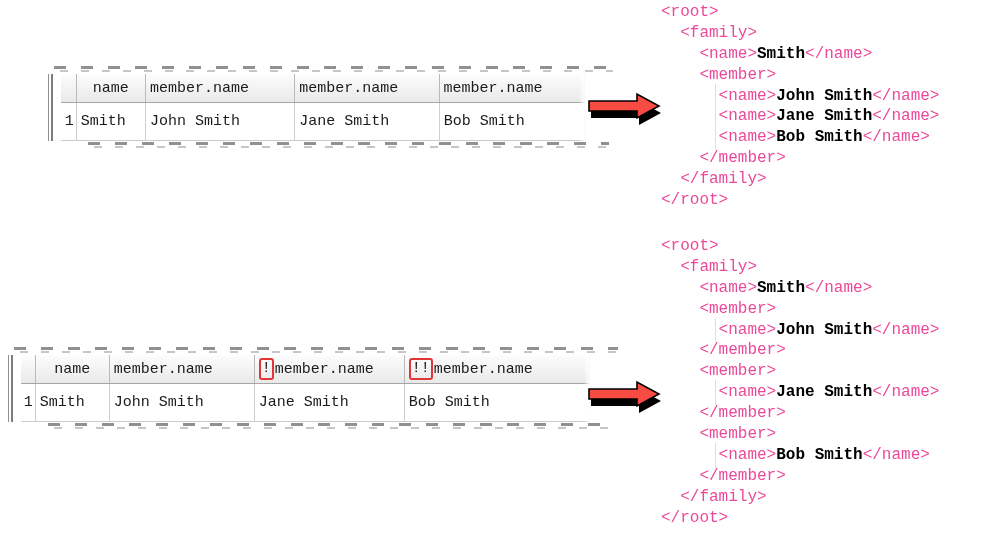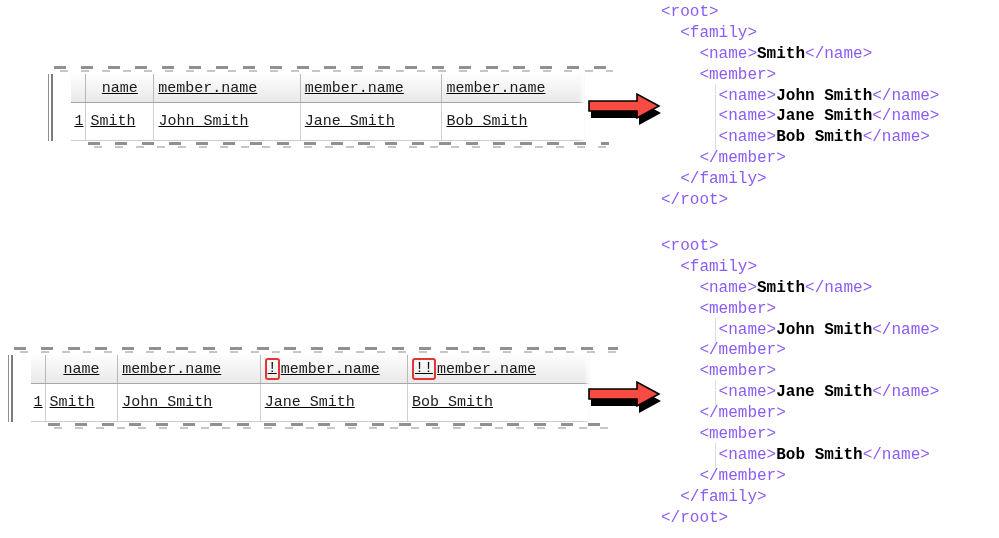--- a/index.html
+++ b/index.html
@@ -20,21 +20,21 @@
     background-position:0 0,6px 4px;
     background-repeat:no-repeat;}
   .t-top{position:absolute;top:0;left:6px;right:-28px;}
   .t-bot{position:relative;margin-top:1px;margin-left:40px;margin-right:-24px;}
 
   .tbl{position:relative;margin-top:8px;background:#fff;}
   .tbl::after{content:"";position:absolute;top:0;right:-2px;bottom:0;width:8px;
     background:linear-gradient(90deg,rgba(255,255,255,0),#fff 75%);}
   .edge{position:absolute;left:0;top:0;bottom:0;width:5px;
     background:linear-gradient(90deg,#8f8f8f 0 1px,#fff 1px 3px,#7d7d7d 3px 5px);}
-  .rows{margin-left:23px;text-decoration:underline;}
+  .rows{margin-left:13px;}
 
   .hrow{display:flex;height:28px;align-items:stretch;
     background:linear-gradient(#fdfdfd,#e9e9e9);
     border-bottom:1px solid #a6a6a6;}
   .drow{display:flex;height:37px;align-items:stretch;background:#fff;
     border-bottom:1px solid #cccccc;}
   .cell{box-sizing:border-box;display:flex;align-items:center;
     border-right:1px solid #b9b9b9;font-size:15px;color:#1b1b1b;
     padding-left:4px;white-space:nowrap;overflow:hidden;}
   .drow .cell{border-right:1px solid #cfcfcf;}
@@ -53,21 +53,21 @@
   
   .arrow{position:absolute;width:74px;height:36px;}
   .arrow0{left:587px;top:92px;}
   .arrow1{left:587px;top:380px;}
 
   
   .xml{position:absolute;font-size:16px;}
   .xml0{left:661px;top:2px;}
   .xml1{left:661px;top:236px;}
   .xline{height:20.9px;line-height:20.9px;white-space:pre;position:relative;}
-  .xline .tag{color:#8b5cf6;}
+  .xline .tag{color:#ec4899;}
   .xline .val{color:#000;font-weight:bold;}
   .xline.guide::before{content:"";position:absolute;left:54px;top:-2px;bottom:-2px;
     width:1px;background:#dedede;}
 </style>
 </head>
 <body>
 
 <div class="stage">
 
   <div class="shot shot0 ex0">

